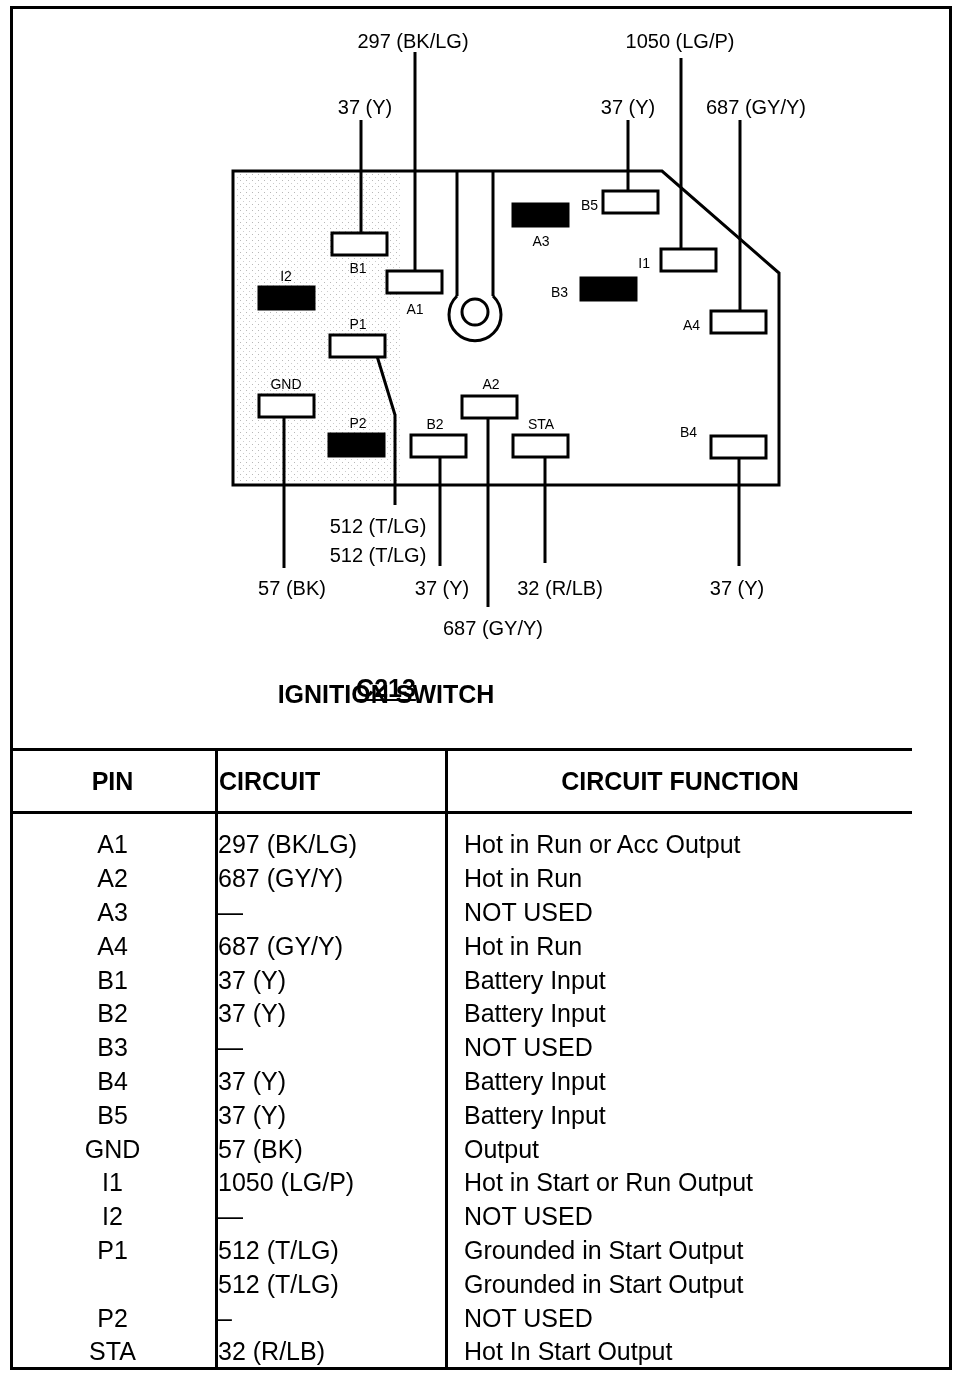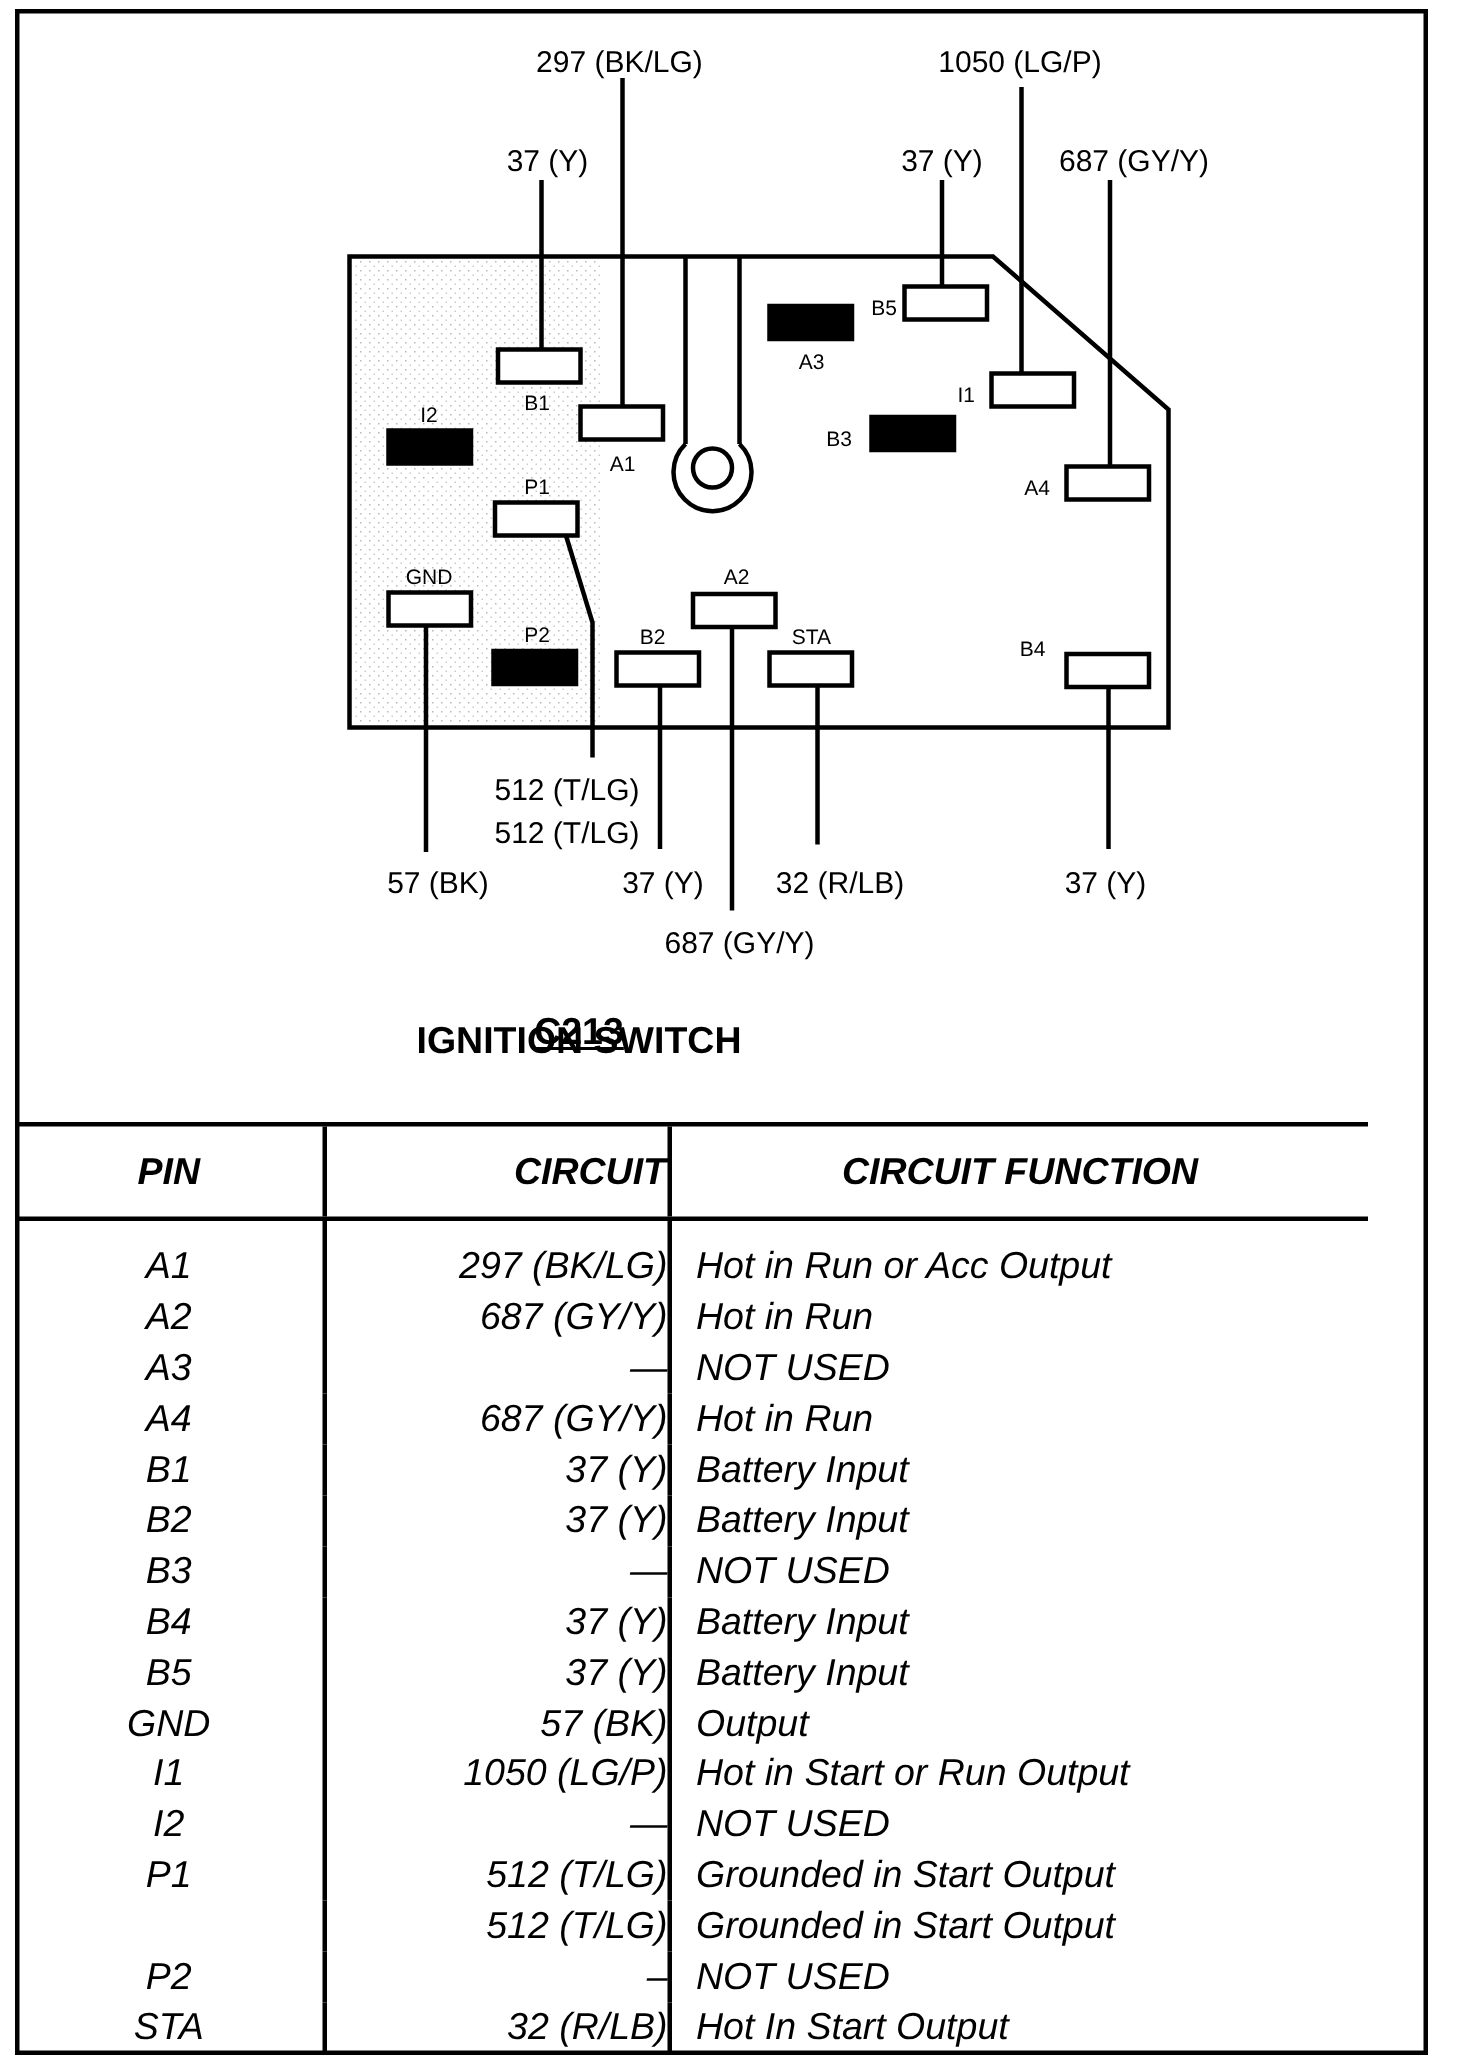--- a/index.html
+++ b/index.html
@@ -4,27 +4,27 @@
 <style>
   html, body { margin:0; padding:0; background:#fff; }
   body { width:976px; height:1378px; position:relative; font-family:"Liberation Sans", sans-serif; color:#000; overflow:hidden; }
   #frame { position:absolute; left:10px; top:6px; width:942px; height:1364px; border:3px solid #000; box-sizing:border-box; }
   #diagram { position:absolute; left:0; top:0; }
   .lbl { font-family:"Liberation Sans", sans-serif; font-size:20px; fill:#000; }
   .pin { font-family:"Liberation Sans", sans-serif; font-size:14px; fill:#000; }
   .title { position:absolute; left:0; width:772px; text-align:center; font-weight:bold; font-size:25px; }
   #c-title { top:674px; text-decoration:underline; }
   #sw-title { top:680px; }
-  #table { position:absolute; left:10px; top:748px; width:902px; border-collapse:collapse; font-size:25px;font-style:italic; }
+  #table { position:absolute; left:10px; top:748px; width:902px; border-collapse:collapse; font-size:25px; }
   #table th { font-weight:bold; height:58px; border-bottom:3px solid #000; border-top:3px solid #000; }
   #table td { height:33.8px; padding:0; line-height:33px; }
   #table th, #table td { border-left:3px solid #000; }
   #table th:first-child, #table td:first-child { border-left:none; }
   .c-pin { width:203px; text-align:center; }
-  .c-circ { width:225px; text-align:right; }
+  .c-circ { width:225px; text-align:left; }
   .c-func { text-align:left; padding-left:16px !important; }
   #table tr.first td { padding-top:14px; }
 </style>
 </head>
 <body>
 
 <div id="frame"></div>
 
 <svg id="diagram" width="976" height="680">
   <defs>

